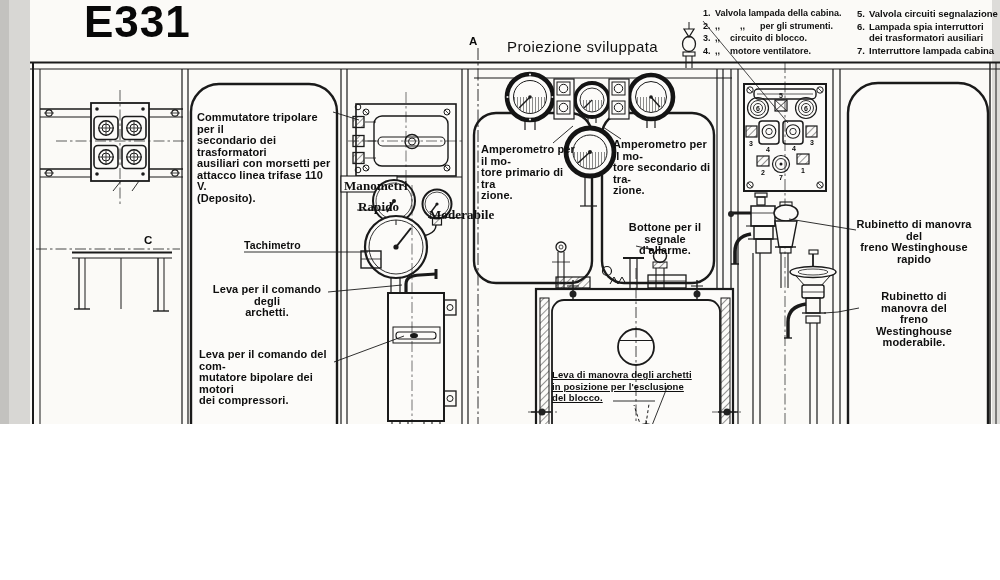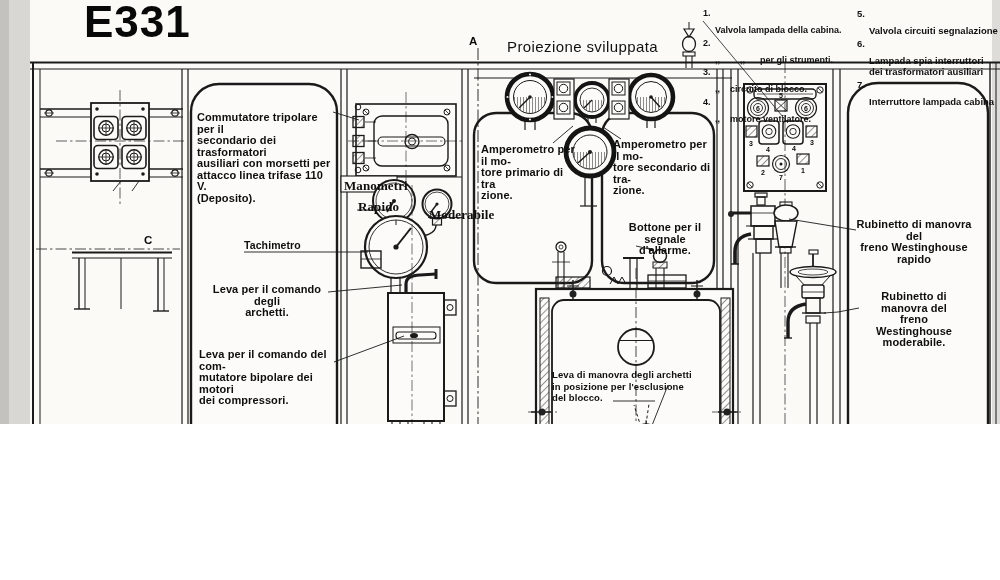--- a/index.html
+++ b/index.html
@@ -11,21 +11,21 @@
   .lbl{
     position:absolute;font-weight:bold;font-size:11px;line-height:11.5px;
     white-space:pre-line;color:#0e0e0e;letter-spacing:0.1px;
   }
   .ctr{text-align:center;}
   .title{position:absolute;font-size:44px;font-weight:bold;letter-spacing:1px;color:#080808;line-height:44px;}
   .subtitle{position:absolute;font-size:15px;font-weight:normal;letter-spacing:0.4px;color:#111;margin-top:32px;}
   .legend{position:absolute;font-size:9px;font-weight:bold;}
   .lg-row{display:flex;margin-bottom:1px;line-height:11.5px;}
   .lg-n{width:12px;flex:0 0 12px;}
-  .lg-t{white-space:pre;margin-top:17px;}
+  .lg-t{white-space:pre;}
   .legend.col2 .lg-row{margin-bottom:2px;line-height:11px;}
   .legend.col2{font-size:9.5px;}
   .marker{position:absolute;font-size:11.5px;font-weight:bold;color:#0a0a0a;}
   .pn{position:absolute;transform:translate(-50%,-50%);font-size:7px;font-weight:bold;color:#0a0a0a;}
   .s85{font-size:13px;font-family:Liberation Serif, serif;}
   .s105{font-size:10.5px;}
 </style>
 </head>
 <body>
 
@@ -552,21 +552,21 @@
 mutatore bipolare dei motori
 dei compressori.</div>
 <div class="lbl" style="left:481px;top:144px;width:96px;">Amperometro per il mo-
 tore primario di tra
 zione.</div>
 <div class="lbl" style="left:613px;top:139px;width:100px;">Amperometro per il mo-
 tore secondario di tra-
 zione.</div>
 <div class="lbl ctr" style="left:610px;top:222px;width:110px;">Bottone per il segnale
 d'allarme.</div>
-<div class="lbl" style="left:552px;top:369px;width:148px;font-size:9.5px;">Leva di manovra degli archetti
+<div class="lbl" style="left:552px;top:369px;width:148px;font-size:9.5px;text-decoration:underline;">Leva di manovra degli archetti
 in posizione per l'esclusione
 del blocco.</div>
 <div class="lbl ctr" style="left:855px;top:219px;width:118px;">Rubinetto di manovra del
 freno Westinghouse  rapido</div>
 <div class="lbl ctr" style="left:861px;top:291px;width:106px;">Rubinetto di manovra del
 freno Westinghouse
 moderabile.</div>
 
 <div class="marker" style="left:469px;top:35px;">A</div>
 <div class="marker" style="left:461px;top:556px;">B</div>

